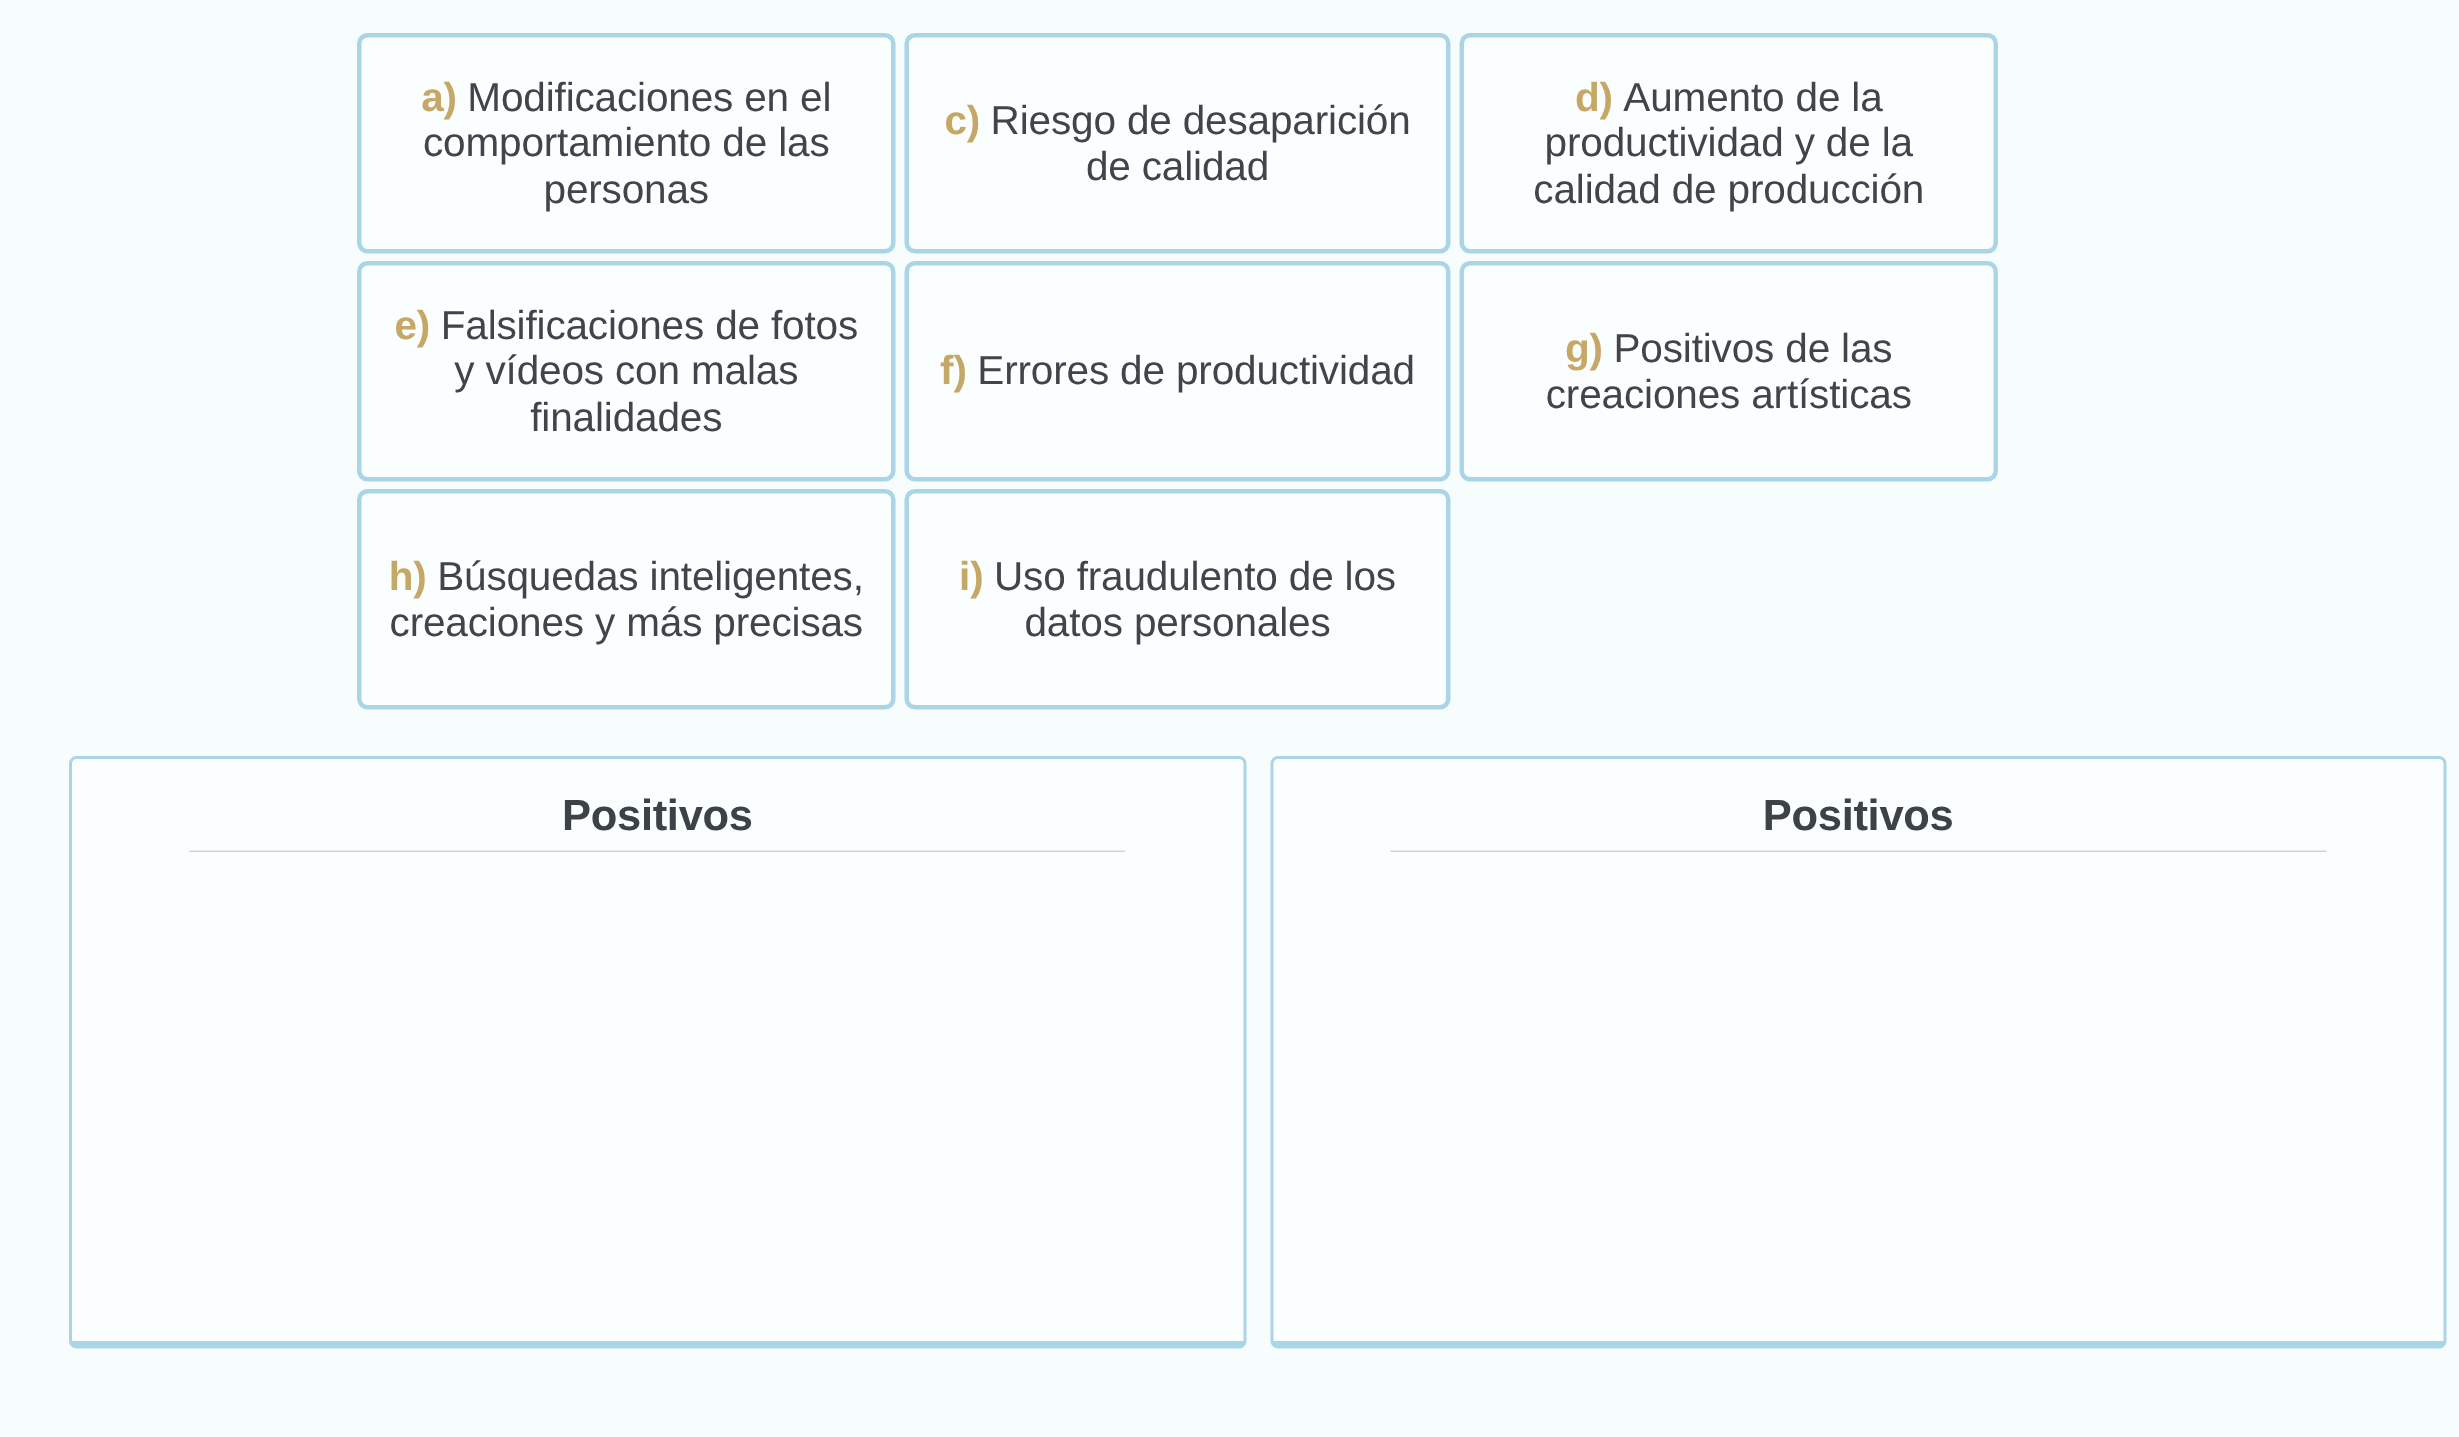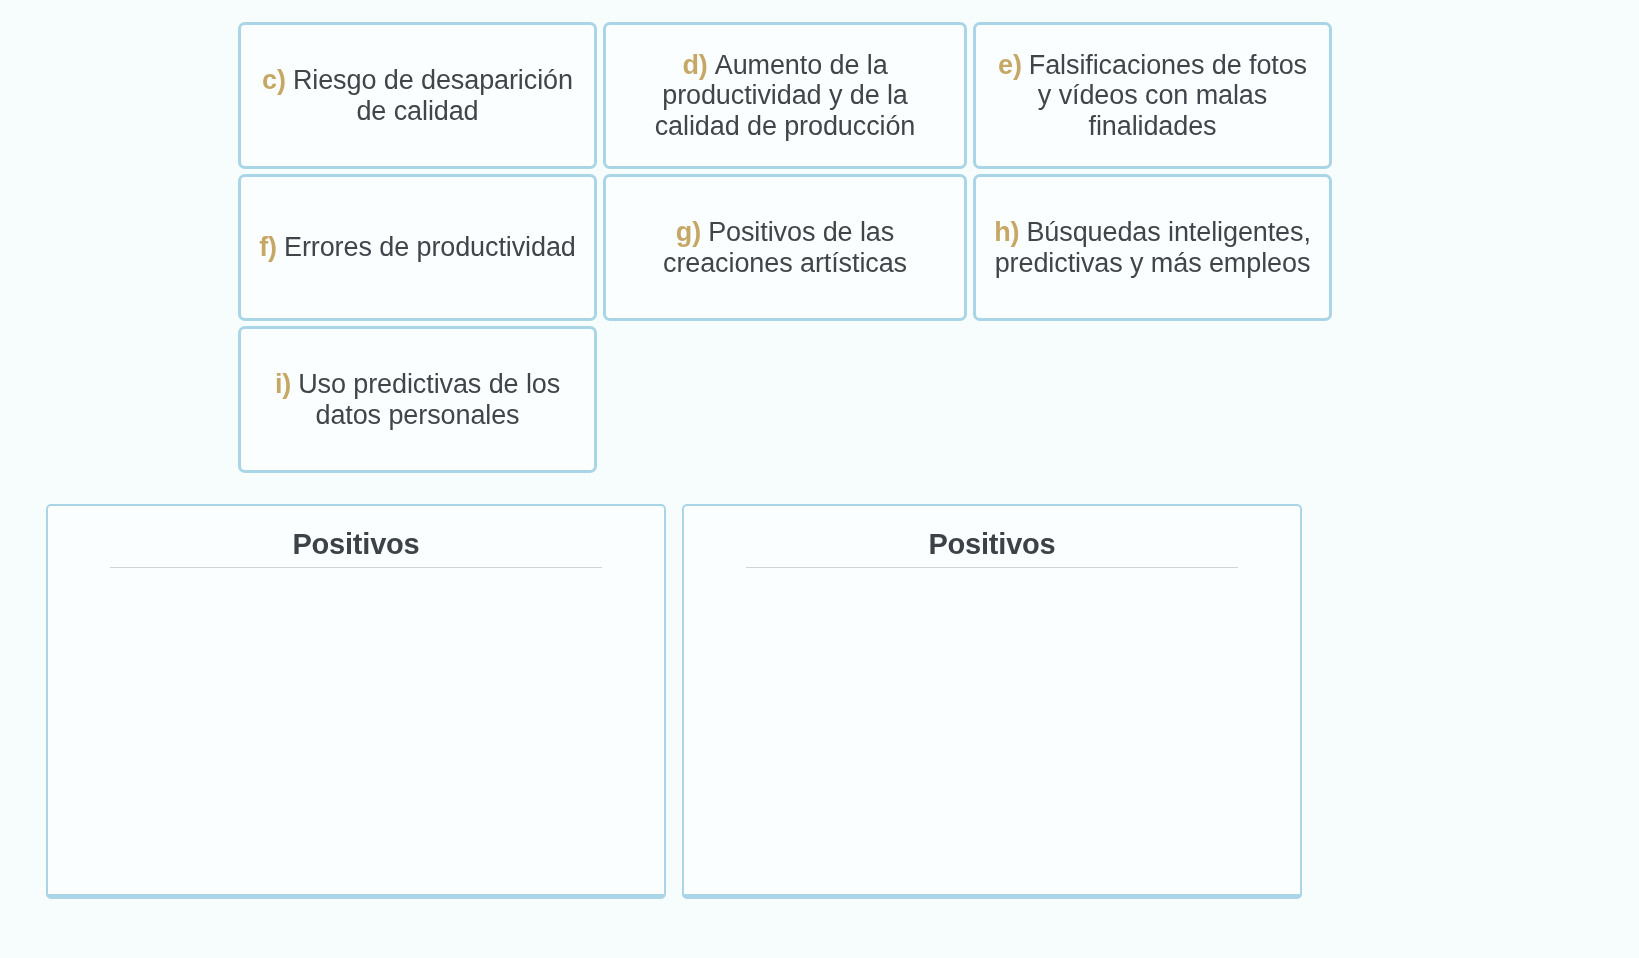--- a/index.html
+++ b/index.html
@@ -53,21 +53,21 @@
     font-weight: bold;
     color: #c6a866;
     margin-right: 7px;
   }
 
   
   #dropzones {
     position: absolute;
     left: 46px;
     top: 504px;
-    width: 1256px;
+    width: 1585px;
     height: 395px;
     display: flex;
     gap: 16px;
   }
 
   .dropzone {
     box-sizing: border-box;
     flex: 1;
     border: 2px solid #a9d5e6;
     border-bottom-width: 5px;
@@ -93,20 +93,25 @@
 
   .dropzone-body {
     height: 100%;
   }
 </style>
 </head>
 <body>
 
 <div id="cards-grid">
 
+  <div class="option-card">
+    <div class="option-card-text">
+      <span class="option-letter">a)</span><span>Modificaciones en el comportamiento de las personas</span>
+    </div>
+  </div>
 
 
   <div class="option-card">
     <div class="option-card-text">
       <span class="option-letter">c)</span><span>Riesgo de desaparición de calidad</span>
     </div>
   </div>
 
   <div class="option-card">
     <div class="option-card-text">
@@ -127,27 +132,27 @@
   </div>
 
   <div class="option-card">
     <div class="option-card-text">
       <span class="option-letter">g)</span><span>Positivos de las creaciones artísticas</span>
     </div>
   </div>
 
   <div class="option-card">
     <div class="option-card-text">
-      <span class="option-letter">h)</span><span>Búsquedas inteligentes, predictivas y más empleos</span>
+      <span class="option-letter">h)</span><span>Búsquedas inteligentes, creaciones y más precisas</span>
     </div>
   </div>
 
   <div class="option-card">
     <div class="option-card-text">
-      <span class="option-letter">i)</span><span>Uso predictivas de los datos personales</span>
+      <span class="option-letter">i)</span><span>Uso fraudulento de los datos personales</span>
     </div>
   </div>
 
 </div>
 
 <div id="dropzones">
 
   <div class="dropzone">
     <div class="dropzone-title">Positivos</div>
     <div class="dropzone-divider"></div>

